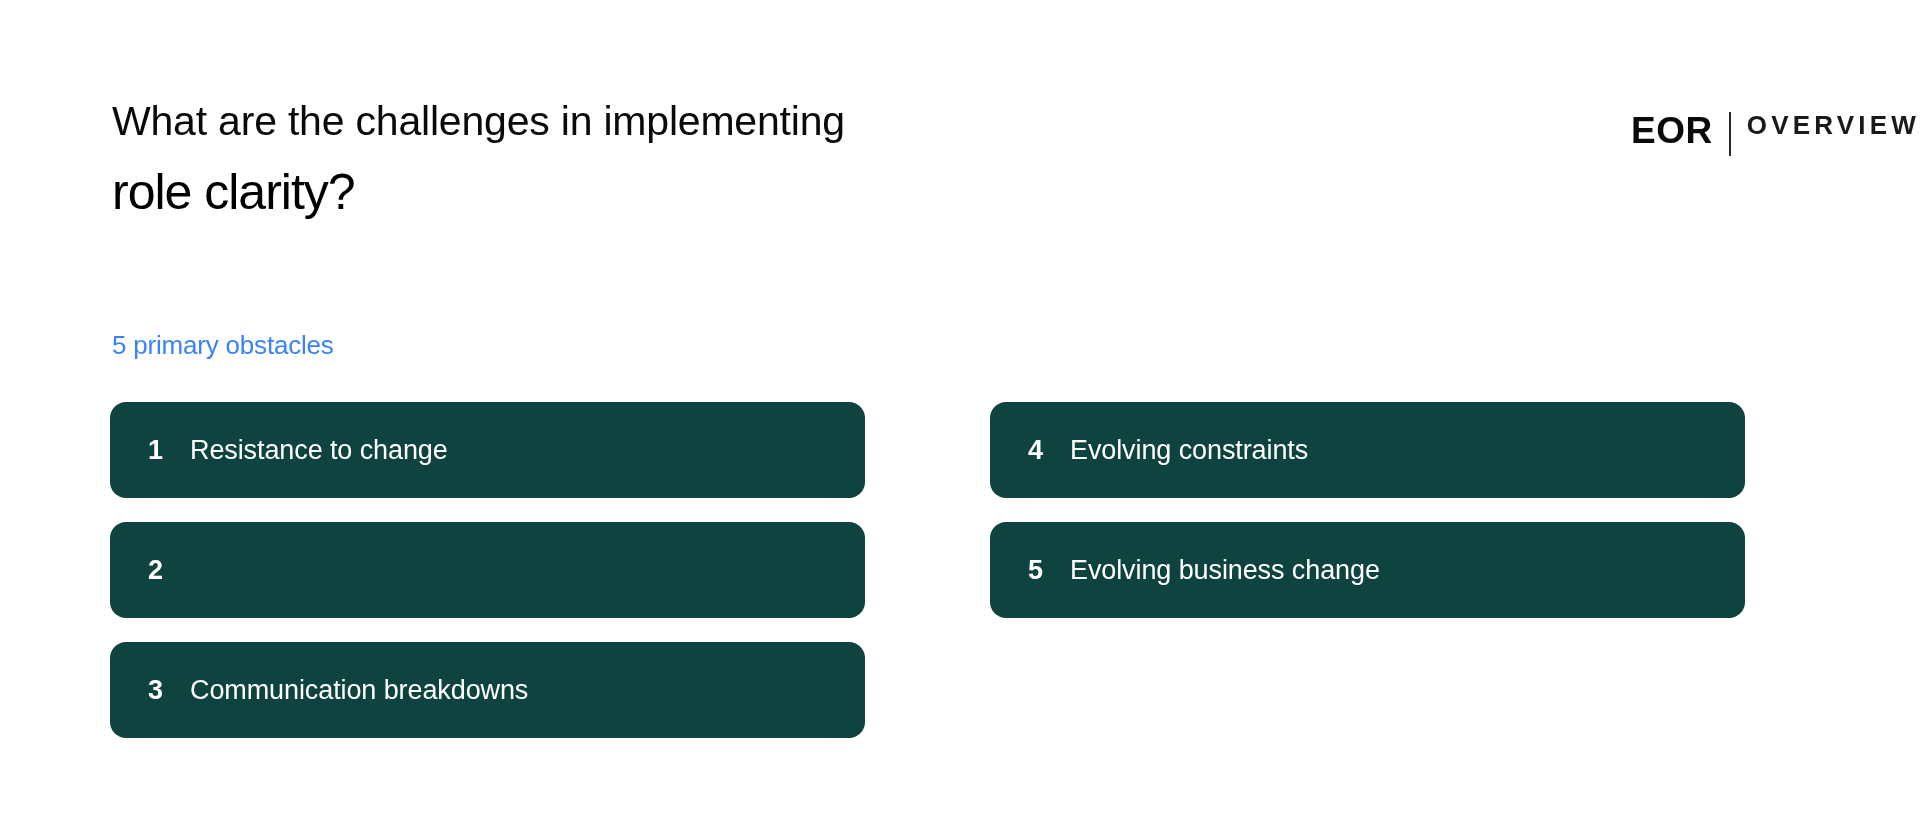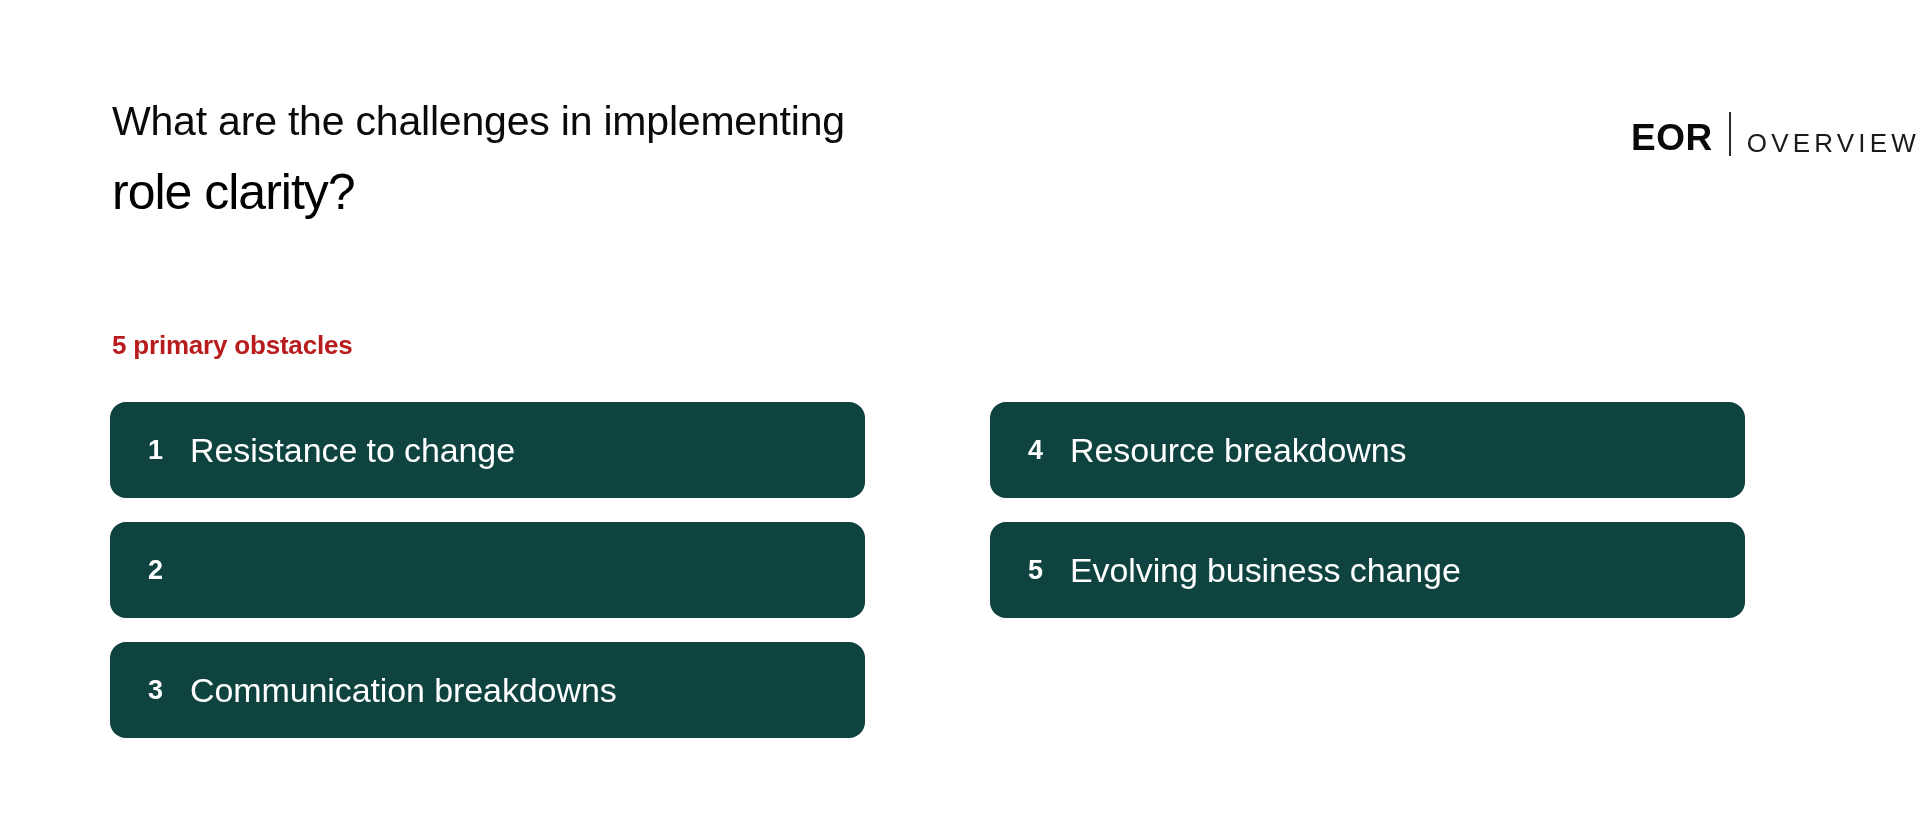--- a/index.html
+++ b/index.html
@@ -63,21 +63,21 @@
     align-items: center;
     height: 44px;
     transform: translateX(0);
   }
 
   .brand-inner {
     position: absolute;
     right: -560px;
     top: 0;
     display: flex;
-    align-items: flex-end;
+    align-items: flex-start;
     gap: 0;
   }
 
   .brand-mark {
     font-size: 37px;
     font-weight: 700;
     color: #0A0A0A;
     letter-spacing: 0.5px;
     line-height: 1;
   }
@@ -85,34 +85,34 @@
   .brand-divider {
     width: 2px;
     height: 44px;
     background: #2a2a2a;
     margin: 0 16px;
     flex: 0 0 auto;
   }
 
   .brand-sub {
     font-size: 26px;
-    font-weight: 400;
+    font-weight: 700;
     color: #1a1a1a;
     letter-spacing: 4.2px;
     line-height: 1;
   }
 
   
   .section-label {
     position: absolute;
     left: 112px;
     top: 330px;
     font-size: 26px;
-    font-weight: 700;
-    color: #b91c1c;
+    font-weight: 400;
+    color: #3b82f6;
     letter-spacing: -0.2px;
   }
 
   
   .card-grid {
     position: absolute;
     left: 110px;
     top: 402px;
     width: 1640px;
     display: flex;
@@ -134,21 +134,21 @@
 
   .card-number {
     font-size: 27px;
     font-weight: 700;
     color: #ffffff;
     min-width: 22px;
     line-height: 1;
   }
 
   .card-label {
-    font-size: 34px;
+    font-size: 27px;
     font-weight: 400;
     color: #ffffff;
     margin-left: 20px;
     letter-spacing: -0.1px;
     line-height: 1;
   }
 </style>
 </head>
 <body>
 
@@ -175,21 +175,21 @@
 
   <div class="card-grid">
 
     <div class="obstacle-card">
       <span class="card-number">1</span>
       <span class="card-label">Resistance to change</span>
     </div>
 
     <div class="obstacle-card">
       <span class="card-number">4</span>
-      <span class="card-label">Resource breakdowns</span>
+      <span class="card-label">Evolving constraints</span>
     </div>
 
     <div class="obstacle-card">
       <span class="card-number">2</span>
     </div>
 
     <div class="obstacle-card">
       <span class="card-number">5</span>
       <span class="card-label">Evolving business change</span>
     </div>

